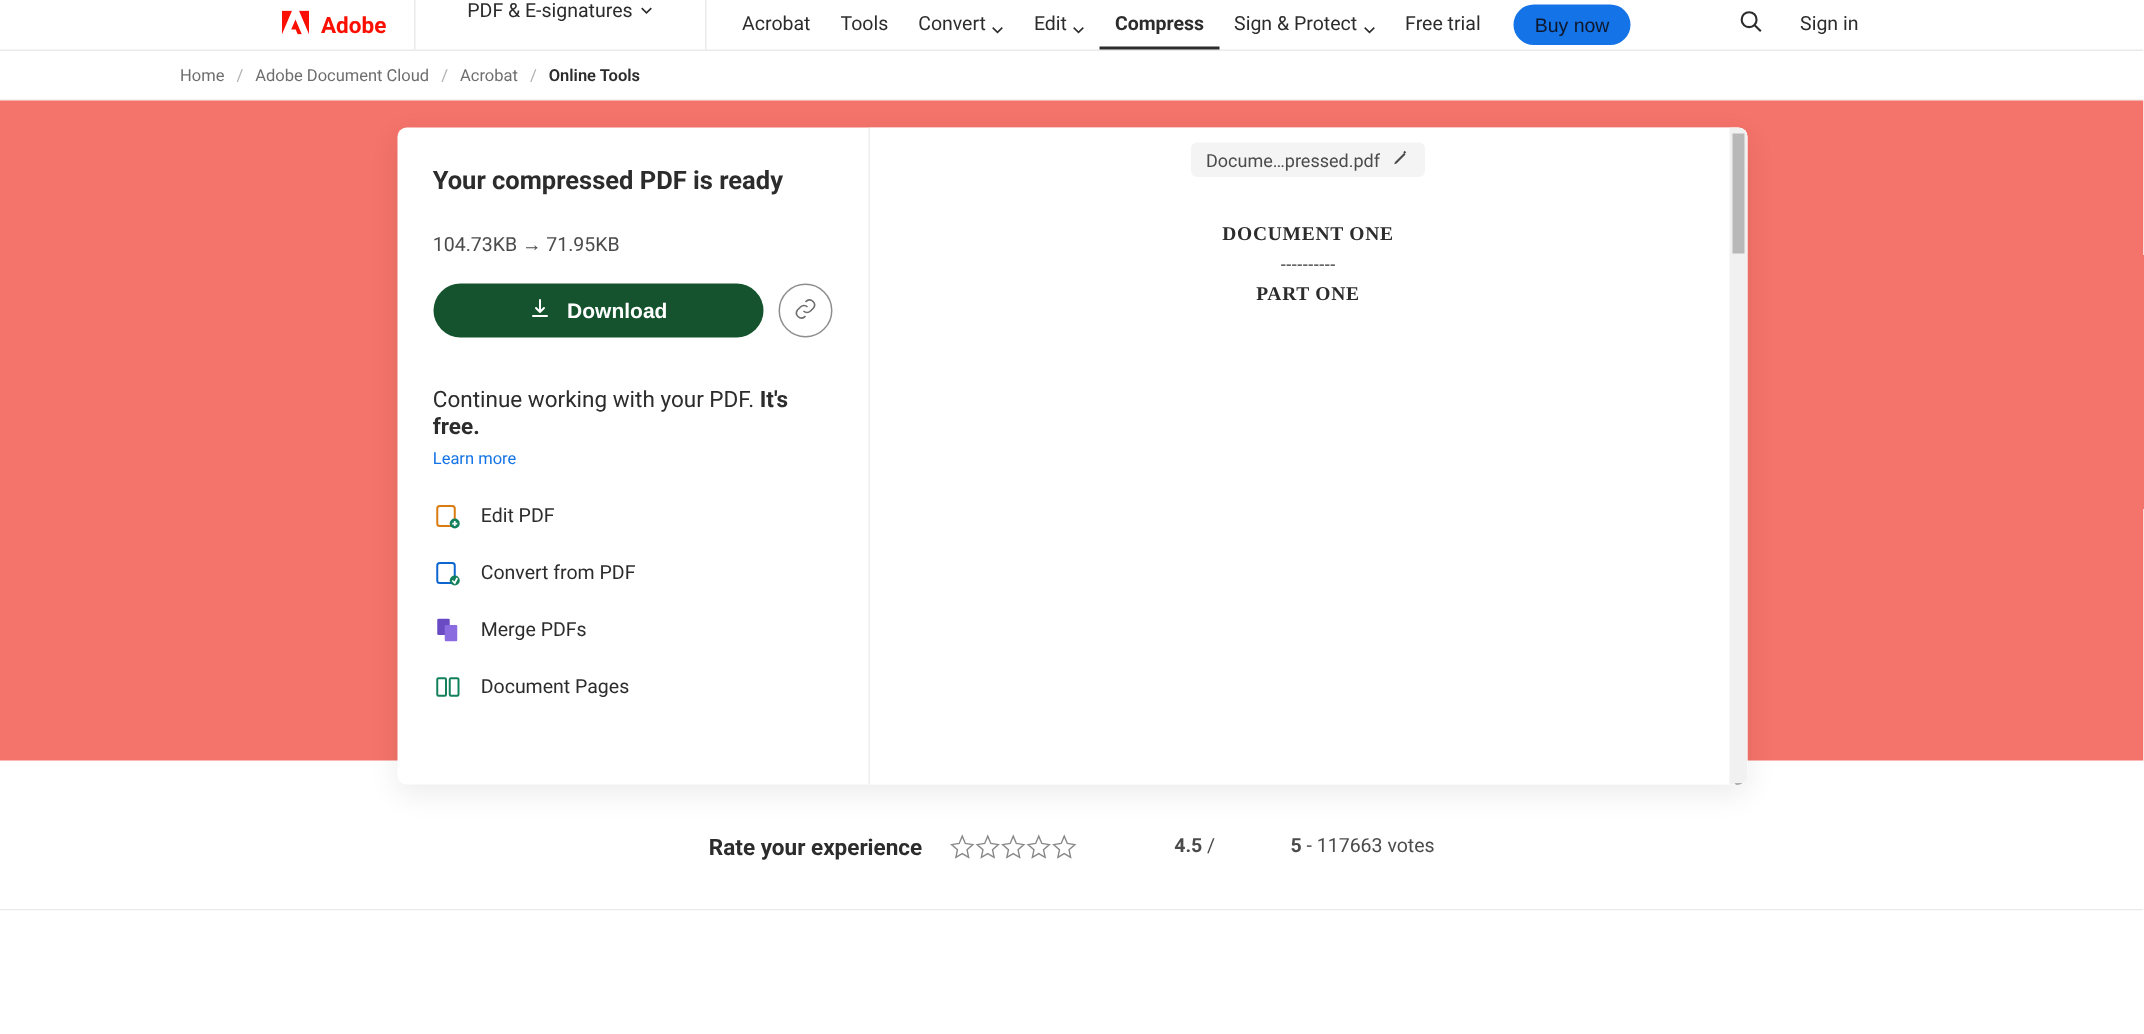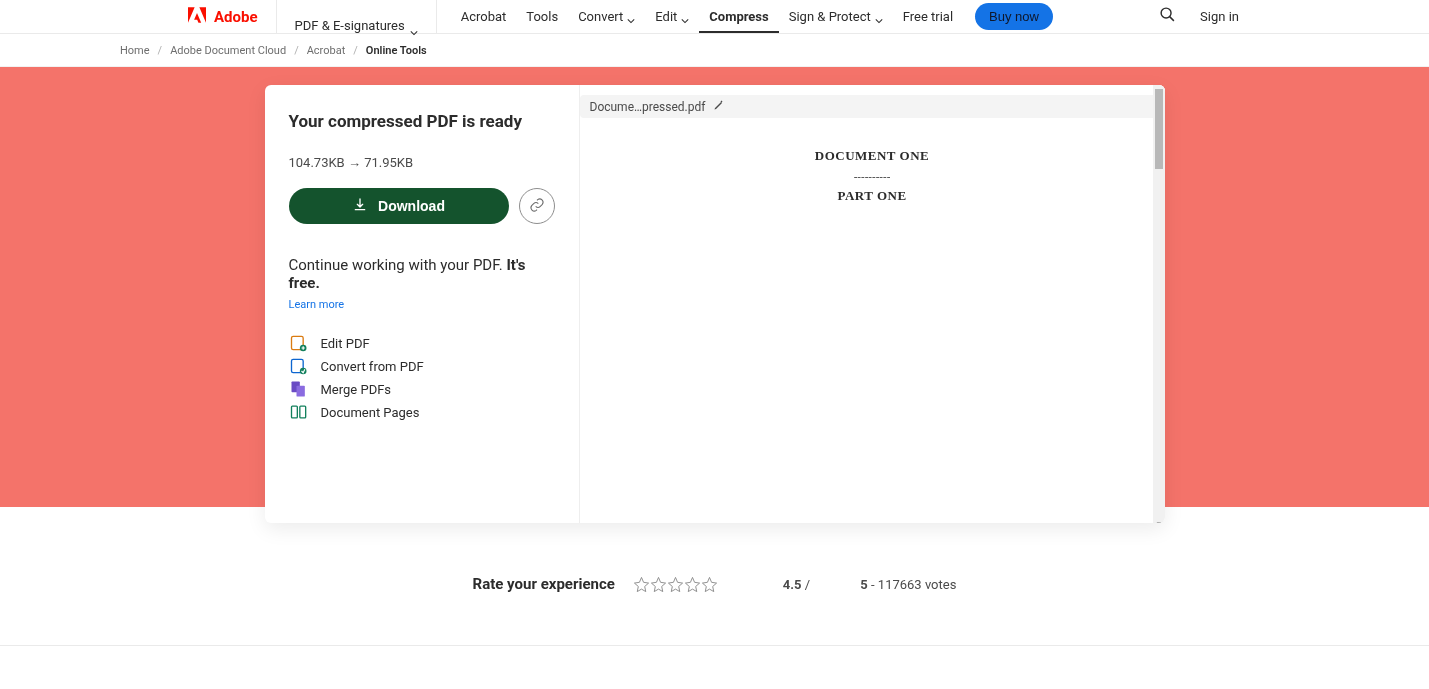--- a/index.html
+++ b/index.html
@@ -30,24 +30,24 @@
     color: #fa0f00;
     font-weight: 700;
     font-size: 15px;
   }
   .nav-left {
     display: flex;
     align-items: center;
     height: 100%;
   }
   .nav-pdf {
-    padding: 0 18px;
+    padding: 0 35px;
     height: 100%;
     display: flex;
-    align-items: flex-end;
+    align-items: flex-start;
     border-right: 1px solid #eaeaea;
     font-size: 13px;
     gap: 5px;
   }
   .nav-links {
     display: flex;
     align-items: center;
     height: 100%;
     margin-left: 14px;
     gap: 0;
@@ -186,30 +186,31 @@
     border-bottom: 1px solid #eaeaea;
   }
   .savefile a { color: #1473e6; text-decoration: none; }
   .continue {
     margin-top: 18px;
     font-size: 15px;
     color: #2c2c2c;
   }
   .continue strong { font-weight: 700; }
   .learn-more { font-size: 11px; color: #1473e6; text-decoration: none; margin-top: 6px; display: inline-block; }
-  .tool-list { margin-top: 22px; display: flex; flex-direction: column; gap: 3px; }
+  .tool-list { margin-top: 22px; display: flex; flex-direction: column; gap: 18px; }
   .tool-item { display: flex; align-items: center; gap: 12px; font-size: 13px; cursor: pointer; }
   .tool-item .ticon { width: 20px; height: 20px; display:flex; align-items:center; justify-content:center; }
 
   .card-right {
     flex: 1;
     position: relative;
     background: #fff;
     display: flex;
     flex-direction: column;
+    align-items: center;
   }
   .scrollbar {
     position: absolute;
     right: 0; top: 0; bottom: 0;
     width: 12px;
     background: #f1f1f1;
   }
   .scroll-thumb {
     position: absolute;
     top: 4px; right: 2px;
@@ -239,21 +240,21 @@
     font-family: "Times New Roman", serif;
     font-weight: 700;
     font-size: 13px;
     letter-spacing: 0.5px;
   }
   .doc-preview .dashes { font-weight: 400; margin: 6px 0; font-size: 11px; letter-spacing: 0;}
   .doc-preview .part { margin-top: 4px; }
 
   
   .rating {
-    height: 123px;
+    height: 84px;
     border-bottom: 1px solid #eaeaea;
     display: flex;
     align-items: center;
     justify-content: center;
     gap: 18px;
     margin-top: 16px;
   }
   .rate-label { font-size: 15px; font-weight: 700; }
   .stars { display: flex; gap: 0; }
   .star { width: 17px; height: 17px; cursor: pointer; }

